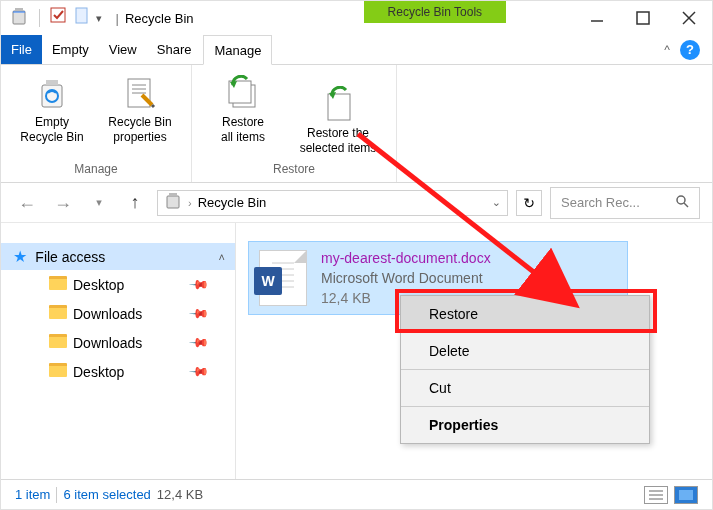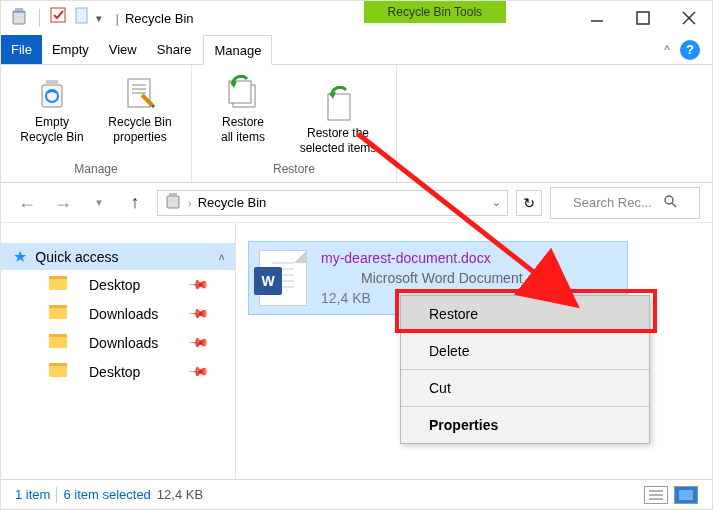--- a/index.html
+++ b/index.html
@@ -32,39 +32,39 @@
   .ribbon-btn .ico { width: 36px; height: 36px; display: flex; align-items: center; justify-content: center; margin-bottom: 4px; }
   .ribbon-group-label { font-size: 12px; color: #666; padding: 2px 0 4px; }
 
   
   .navbar { height: 40px; background: #fff; display: flex; align-items: center; padding: 0 12px; gap: 8px; border-bottom: 1px solid #e8e8e8; }
   .nav-arrow { width: 28px; height: 28px; display: flex; align-items: center; justify-content: center; color: #888; font-size: 18px; }
   .nav-up { color: #333; }
   .breadcrumb-box { flex: 1; border: 1px solid #d0d0d0; height: 26px; display: flex; align-items: center; padding: 0 6px; gap: 6px; }
   .breadcrumb-box .chev { color: #666; font-size: 11px; margin-left: auto; }
   .refresh { width: 26px; height: 26px; border: 1px solid #d0d0d0; display: flex; align-items: center; justify-content: center; font-size: 14px; }
-  .searchbox { width: 150px; height: 32px; border: 1px solid #d0d0d0; display: flex; align-items: center; padding: 0 22px; color: #888; font-size: 13px; gap: 6px; }
+  .searchbox { width: 150px; height: 32px; border: 1px solid #d0d0d0; display: flex; align-items: center; padding: 0 10px; color: #888; font-size: 13px; gap: 6px; }
   .searchbox .mag { margin-left: auto; color: #666; }
 
   
   .body { flex: 1; display: flex; min-height: 0; }
   .sidebar { width: 235px; border-right: 1px solid #e5e5e5; padding-top: 20px; }
   .side-header { background: #cfe6ff; display: flex; align-items: center; gap: 8px; padding: 4px 12px; font-size: 14px; position: relative; }
   .side-header .chev-up { position: absolute; right: 10px; font-size: 11px; color: #555; }
-  .side-item { display: flex; align-items: center; gap: 22px; padding: 6px 22px 6px 48px; font-size: 14px; position: relative; }
+  .side-item { display: flex; align-items: center; gap: 6px; padding: 6px 22px 6px 48px; font-size: 14px; position: relative; }
   .side-item .pin { position: absolute; right: 28px; color: #888; transform: rotate(45deg); font-size: 13px; }
 
   .content { flex: 1; padding: 18px 12px; position: relative; background:#fff;}
   .file-row { display: flex; align-items: center; gap: 14px; background: #cde8ff; border: 1px solid #99cfff; padding: 6px 10px; width: 380px; }
   .file-icon { width: 48px; height: 56px; background: #fff; border: 1px solid #cfcfcf; display: flex; align-items: center; justify-content: center; position: relative; }
   .file-icon::before { content: ''; position: absolute; top: 0; right: 0; border-style: solid; border-width: 0 0 12px 12px; border-color: transparent transparent #cfcfcf transparent; }
   .word-badge { background: #2b579a; color: #fff; width: 28px; height: 28px; display: flex; align-items: center; justify-content: center; font-weight: bold; font-size: 14px; border-radius: 2px; position:absolute; left:-6px; top:16px;}
   .file-meta { font-size: 14px; line-height: 20px; }
   .file-meta .name { color: #a21caf; }
-  .file-meta .type { color: #666; margin-left: 40px; }
+  .file-meta .type { color: #666; }
   .file-meta .size { color: #777; }
 
   
   .context-menu { position: absolute; top: 295px; left: 400px; width: 250px; background: #f2f2f2; border: 1px solid #b8b8b8; box-shadow: 2px 2px 6px rgba(0,0,0,.2); }
   .menu-item { padding: 10px 28px; font-size: 14px; border-bottom: 1px solid #ccc; }
   .menu-item:last-child { border-bottom: none; font-weight: bold; }
   .menu-item.hl { background: #dadada; }
   .menu-highlight-box { position: absolute; top: 289px; left: 395px; width: 262px; height: 44px; border: 4px solid #ff1a1a; pointer-events: none; }
 
   
@@ -246,21 +246,21 @@
             <line x1="9" y1="9" x2="13" y2="13" stroke="#666" stroke-width="1.5"></line>
           </svg>
       </span>
     </div>
   </div>
 
   <div class="body">
     <div class="sidebar">
       <div class="side-header">
         <span style="color:#1e90ff;font-size:16px;">★</span>
-        <span>Quick access</span>
+        <span>File access</span>
         <span class="chev-up">˄</span>
       </div>
       <div class="side-item">
         <span><span class="folder-icon"></span></span>
         <span>Desktop</span>
         <span class="pin">📌</span>
       </div>
       <div class="side-item">
         <span><span class="folder-icon"></span></span>
         <span>Downloads</span>

